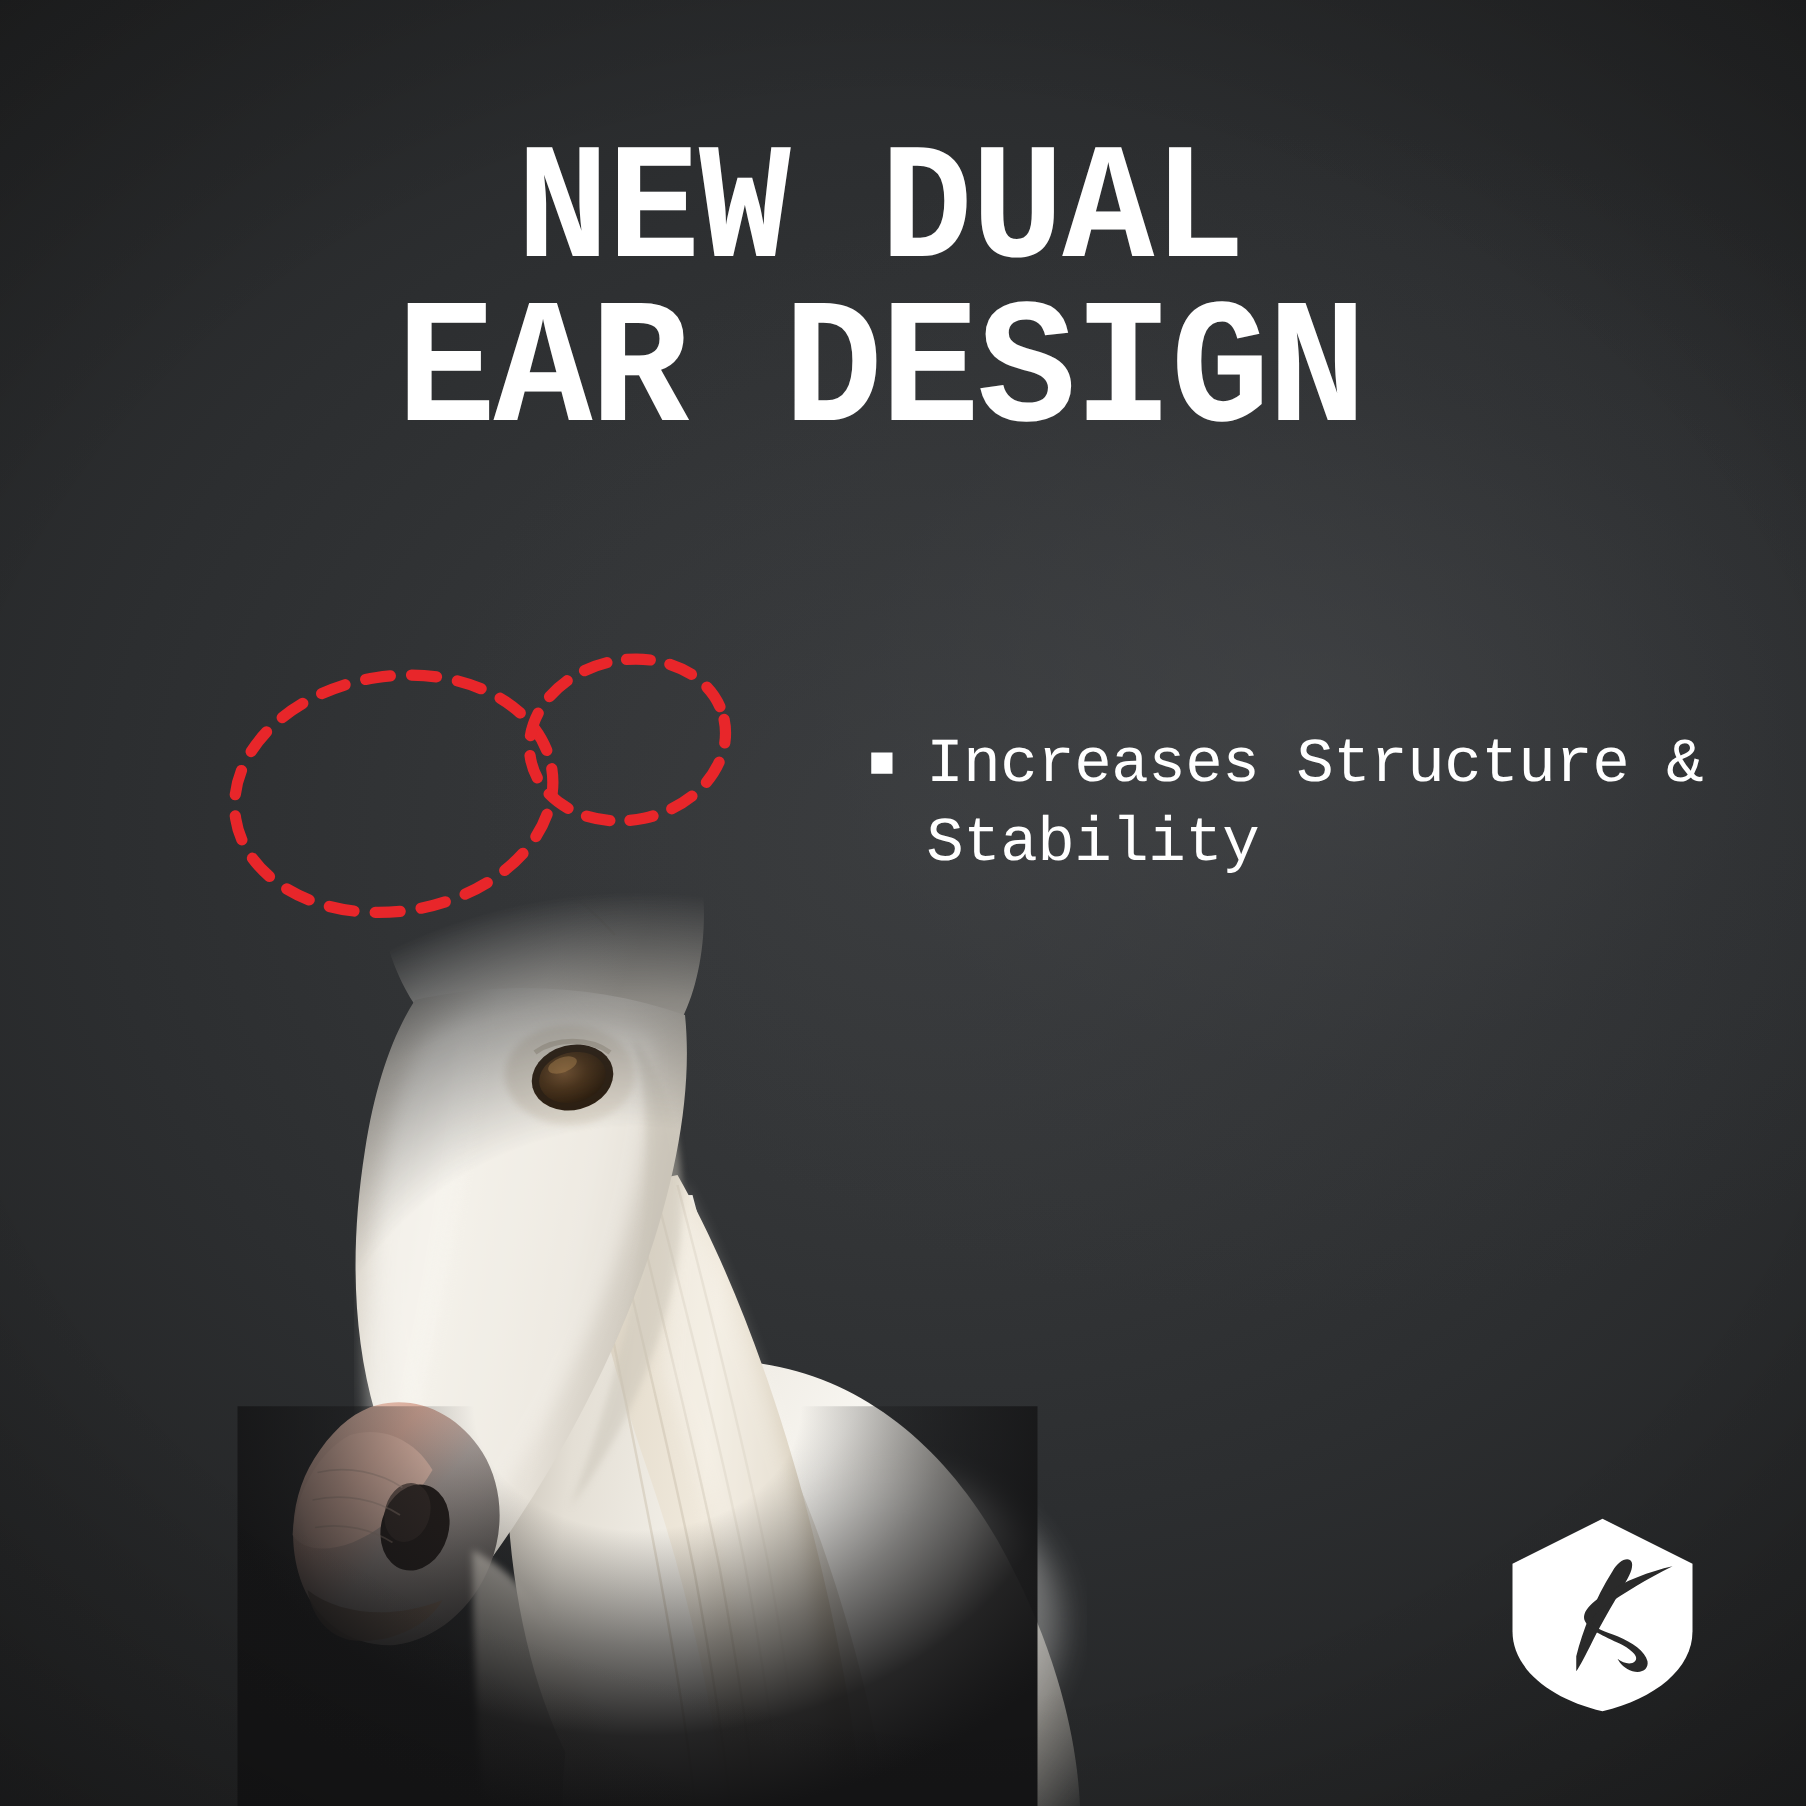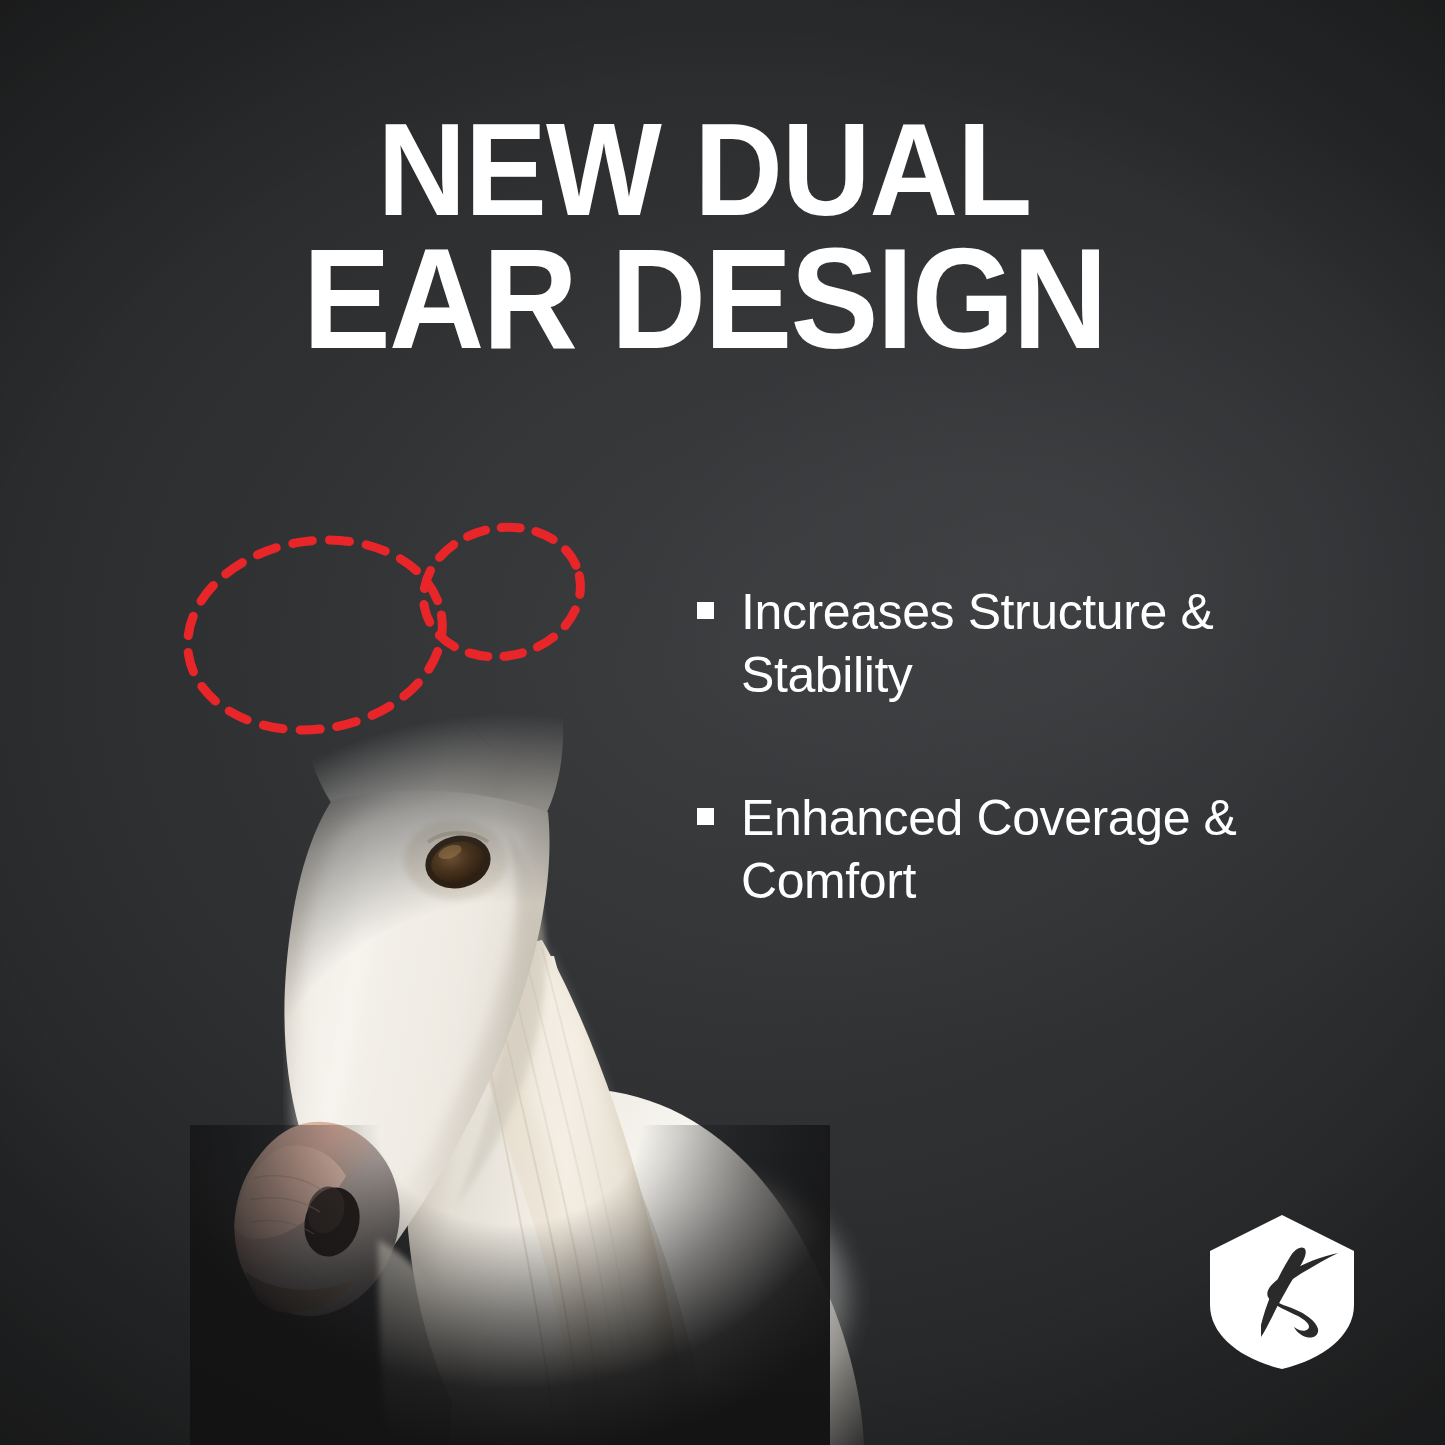--- a/index.html
+++ b/index.html
@@ -3,21 +3,21 @@
 <meta charset="utf-8">
 <style>
   html,body{margin:0;padding:0;background:#111;}
   *{box-sizing:border-box;}
 
   .canvas{
     position:relative;
     width:1445px;height:1445px;
     overflow:hidden;
     background:#3b82f6;
-    font-family:Liberation Sans, sans-serif;
+    font-family:Liberation Mono, monospace;
     -webkit-font-smoothing:antialiased;
   }
   
   .bg-base{position:absolute;inset:0;background:#1b1b1c;}
   .bg-glow{
     position:absolute;inset:0;
     background:radial-gradient(115% 95% at 52% 46%,
        #3a3c3e 0%, #333537 22%, #2c2e30 40%, #232425 62%, #1a1a1b 82%, #141415 100%);
   }
   .bg-glow2{
@@ -263,24 +263,20 @@
   <div class="headline">
     <span class="l1">NEW DUAL</span>
     <span class="l2">EAR DESIGN</span>
   </div>
 
   <div class="bullets">
     <div class="bullet">
       <span class="marker"></span>
       <span>Increases Structure &amp; Stability</span>
     </div>
-    <div class="bullet">
-      <span class="marker"></span>
-      <span>Enhanced Coverage &amp; Comfort</span>
-    </div>
   </div>
 
   <div class="logo">
     <svg viewBox="0 0 152 158" width="152" height="158">
       <path d="M76 2 L148 38 L148 92 C148 122 118 146 76 156 C34 146 4 122 4 92 L4 38 Z" fill="#ffffff"></path>
       <path d="M55 112 C60 92 70 66 84 44 C88 37 94 33 98 35 C101 37 100 43 96 50 C88 64 76 84 68 100 C62 112 58 120 55 124 Z" fill="#2a2a2a"></path>
       <path d="M132 40 C112 50 92 62 78 72 C70 78 66 82 68 86 C70 90 78 92 88 96 C100 101 110 108 112 116 C113 122 108 126 100 124 C94 122 90 118 88 114 C93 118 99 119 102 116 C105 113 101 108 92 103 C80 97 66 92 62 84 C59 77 66 70 78 62 C93 52 114 44 132 40 Z" fill="#2a2a2a"></path>
     </svg>
   </div>
 

